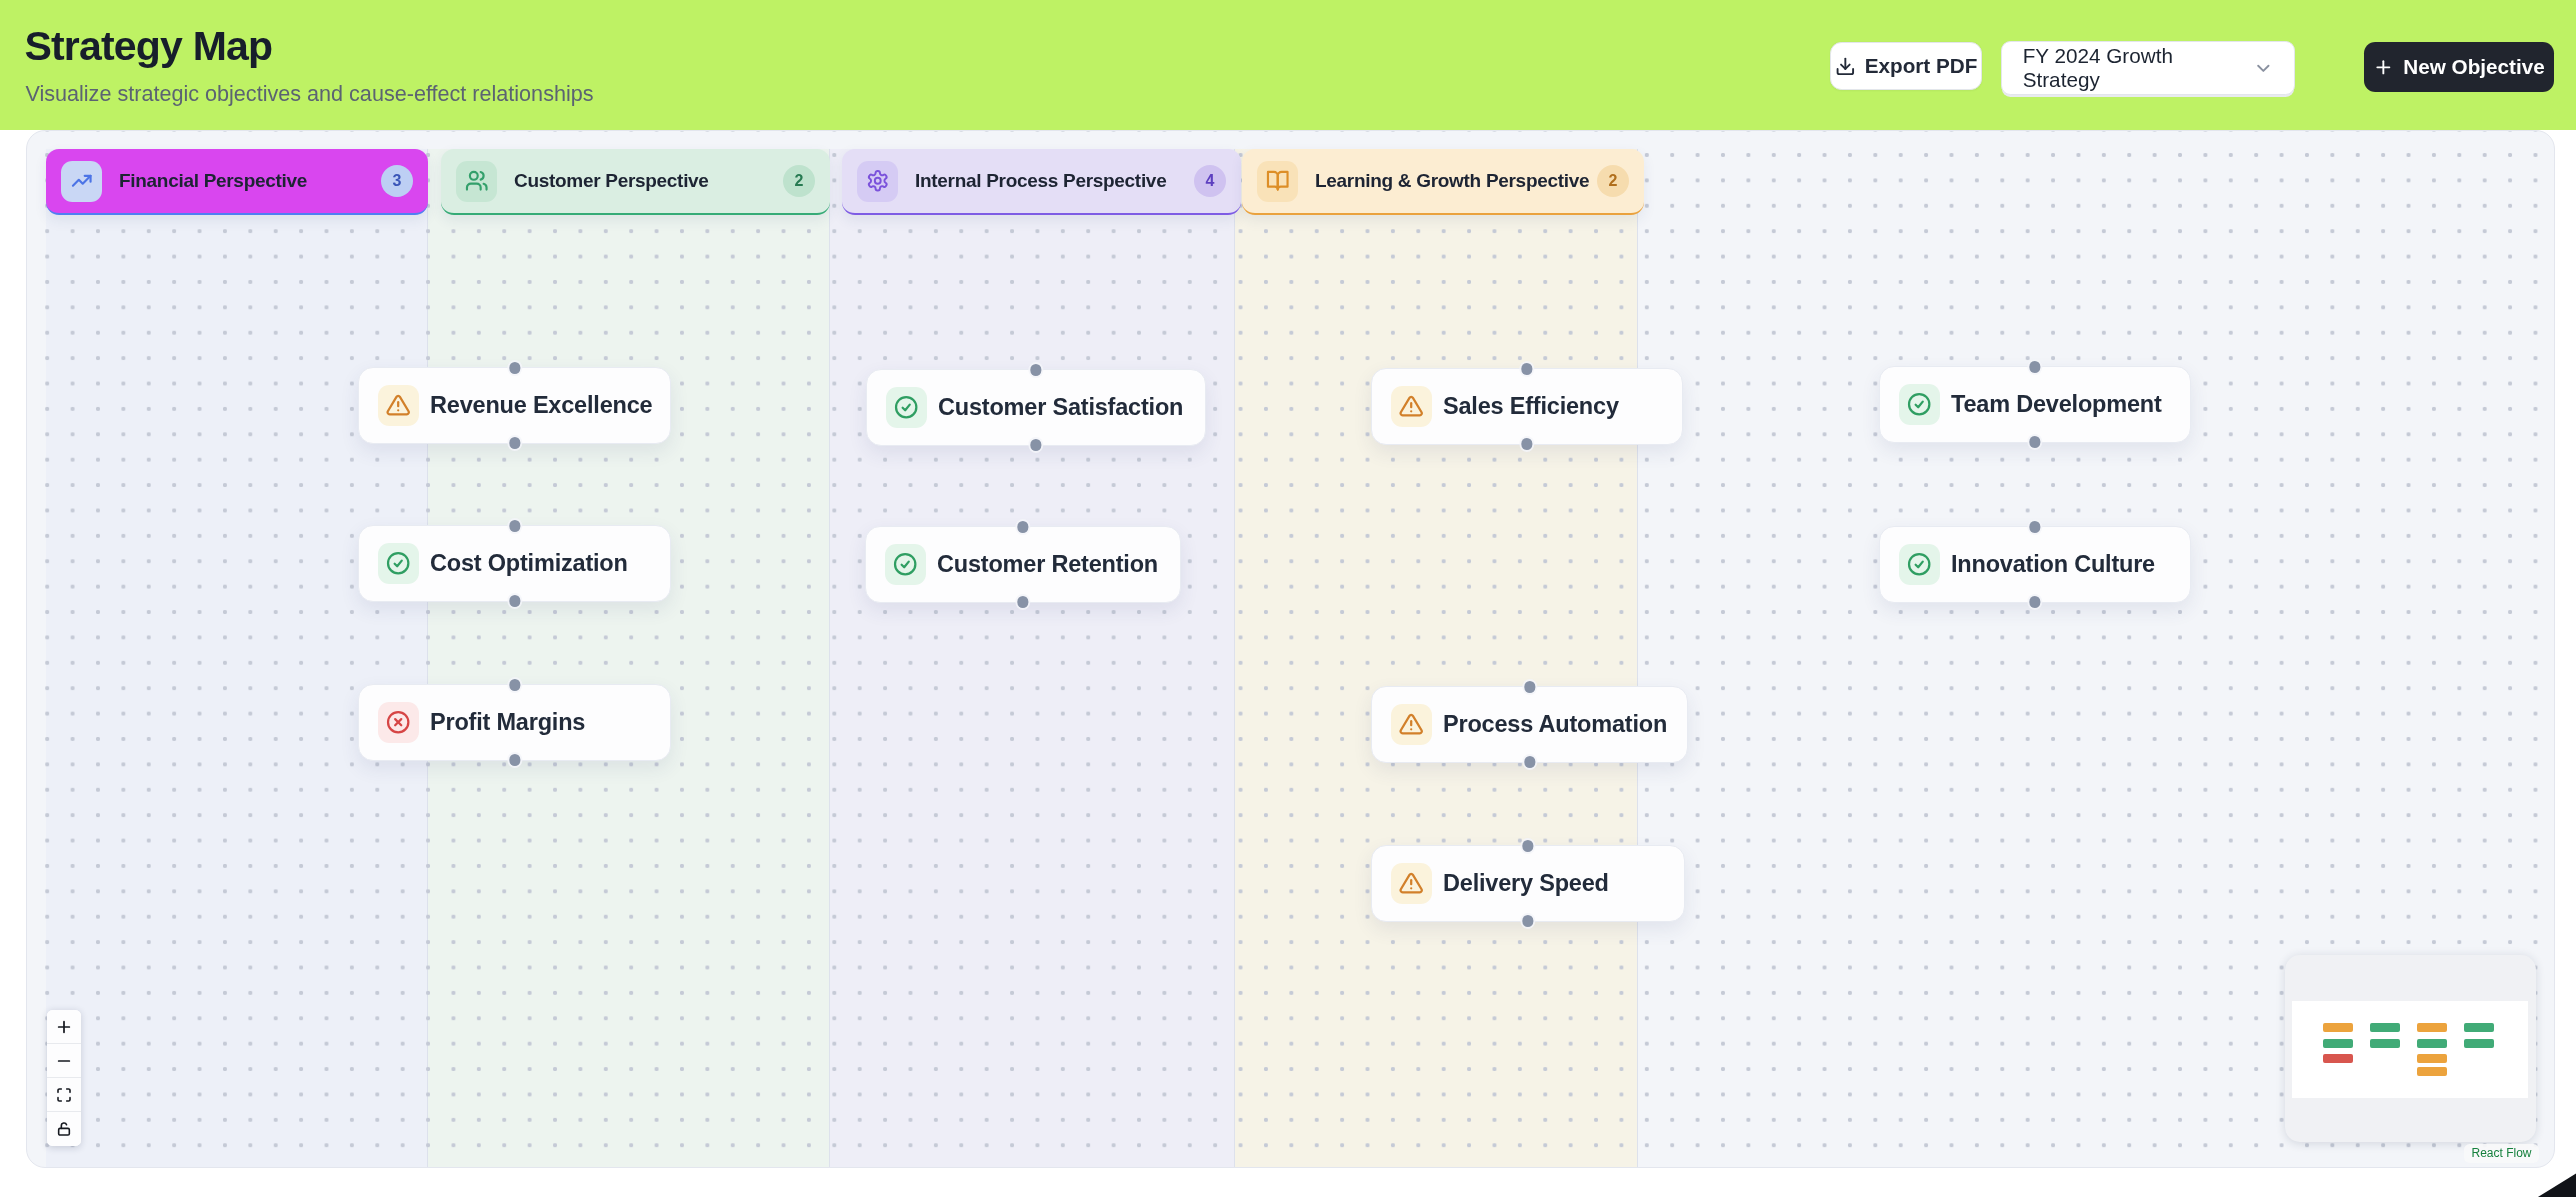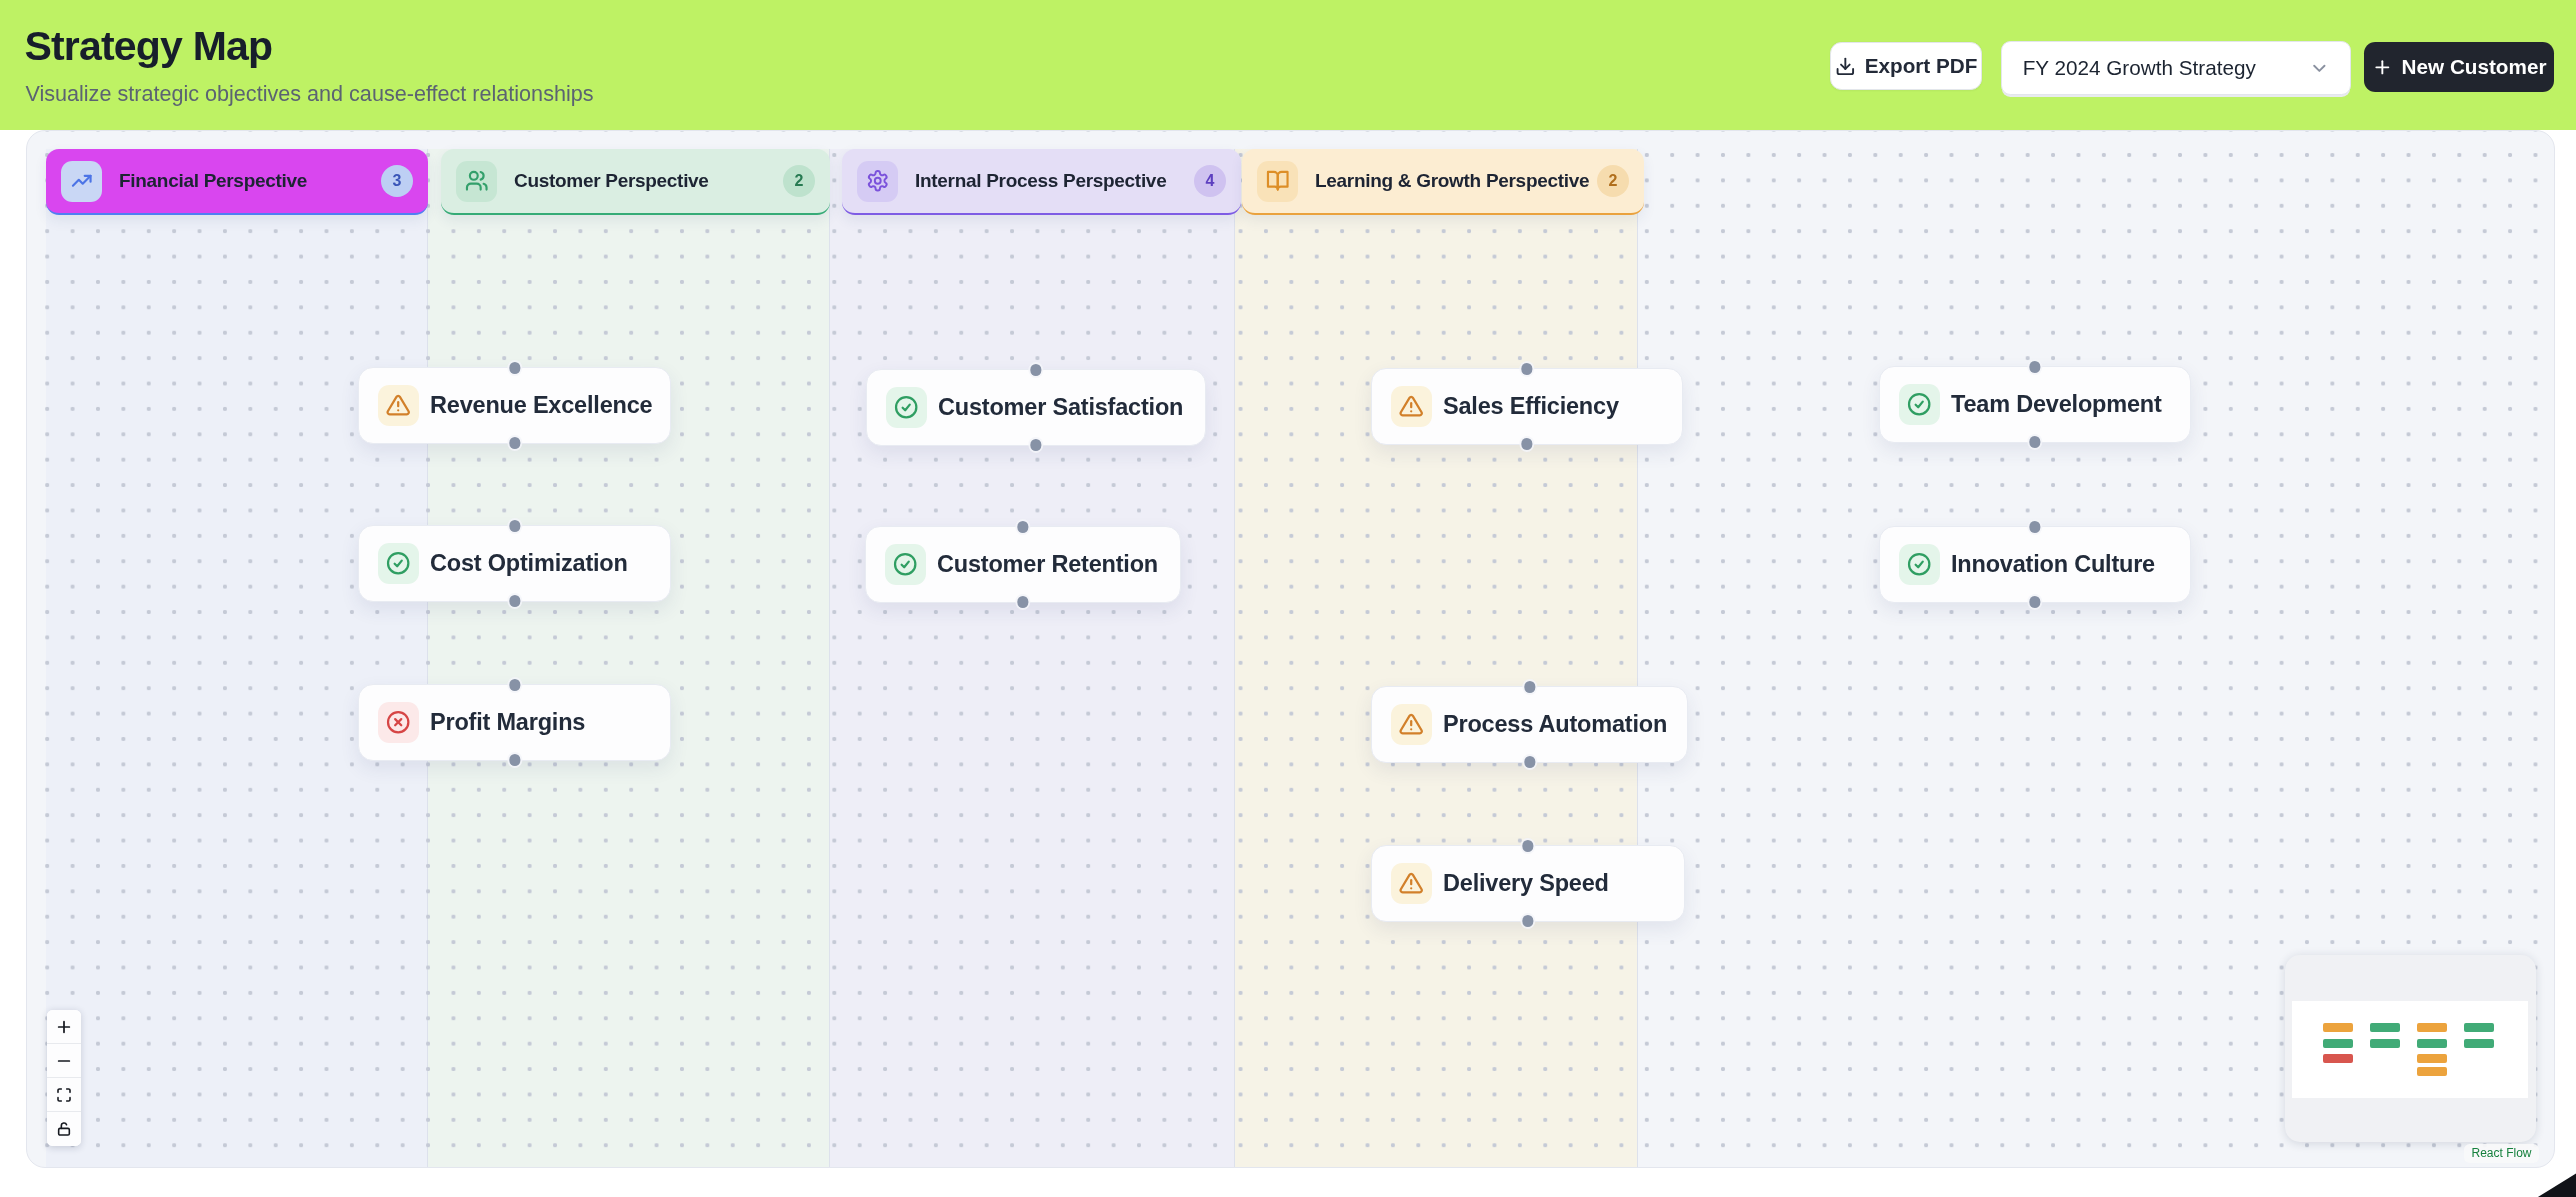--- a/index.html
+++ b/index.html
@@ -11,21 +11,21 @@
   .topbar { position:absolute; left:0; top:0; width:100%; height:130px; background:#bef264; }
   .page-title { position:absolute; left:24.4px; top:22.6px; font-size:41px; font-weight:700;
     color:#171e2b; letter-spacing:-0.8px; }
   .page-subtitle { position:absolute; left:25.4px; top:81px; font-size:21.6px; color:#5b6372; }
 
   .btn { position:absolute; display:flex; align-items:center; justify-content:center;
     gap:9.4px; font-size:20.7px; font-weight:700; cursor:pointer; }
   .btn-export { left:1830px; top:42px; width:152px; height:48px; background:#fff;
     border:1.4px solid #e3e6eb; border-radius:11.3px; color:#232a38;
     box-shadow:0 0.9px 1.9px rgba(20,30,60,0.05); }
-  .select { position:absolute; left:2001px; top:41px; width:350px; height:54px;
+  .select { position:absolute; left:2001px; top:41px; width:294px; height:54px;
     background:#fff; border:1.4px solid #e3e6ec; border-radius:9.4px;
     display:flex; align-items:center; padding:0 20.7px; font-size:20.7px; color:#1c2431;
     box-shadow:0 2.8px 0 -0.9px #e9ebef; cursor:pointer; }
   .select .chev { margin-left:auto; color:#8a91a0; display:flex; }
   .btn-new { left:2364px; top:42px; width:190px; height:50px; background:#21252e;
     color:#ffffff; border-radius:11.3px; border:none; }
   .icon-sm { width:20.7px; height:20.7px; flex:0 0 auto; }
 
   
   .canvas { position:absolute; left:26px; top:130px; width:2529px; height:1038px;
@@ -135,21 +135,21 @@
       </span>
     </div>
 
     <button class="btn btn-new">
       <span class="icon-sm">
         <svg viewBox="0 0 24 24" fill="none" stroke="currentColor" stroke-width="2.2" stroke-linecap="round">
             <line x1="12" y1="5" x2="12" y2="19"></line>
             <line x1="5" y1="12" x2="19" y2="12"></line>
           </svg>
       </span>
-      <span>New Customer</span>
+      <span>New Objective</span>
     </button>
   </div>
 
   <div class="canvas">
 
     <div class="col-tint tint-financial"></div>
     <div class="col-tint tint-customer"></div>
     <div class="col-tint tint-internal"></div>
     <div class="col-tint tint-learning"></div>
     <div class="dots"></div>

